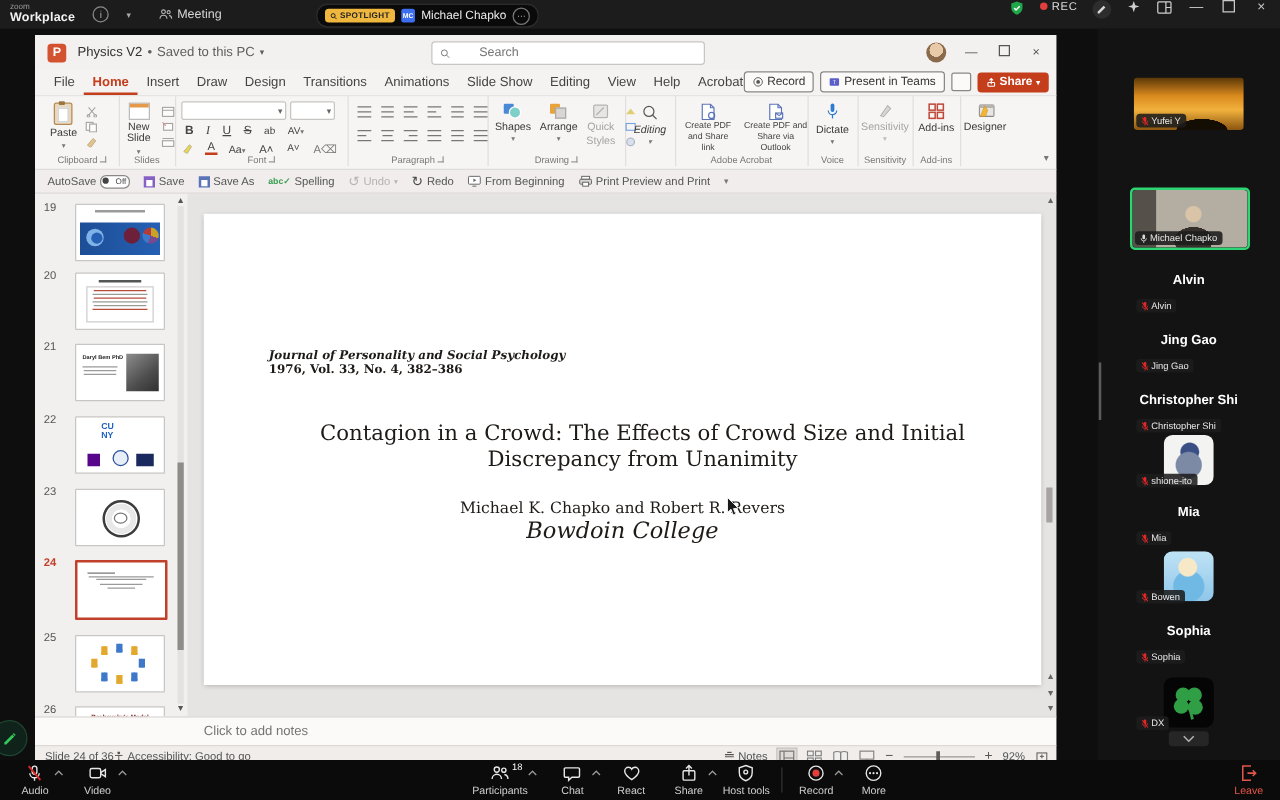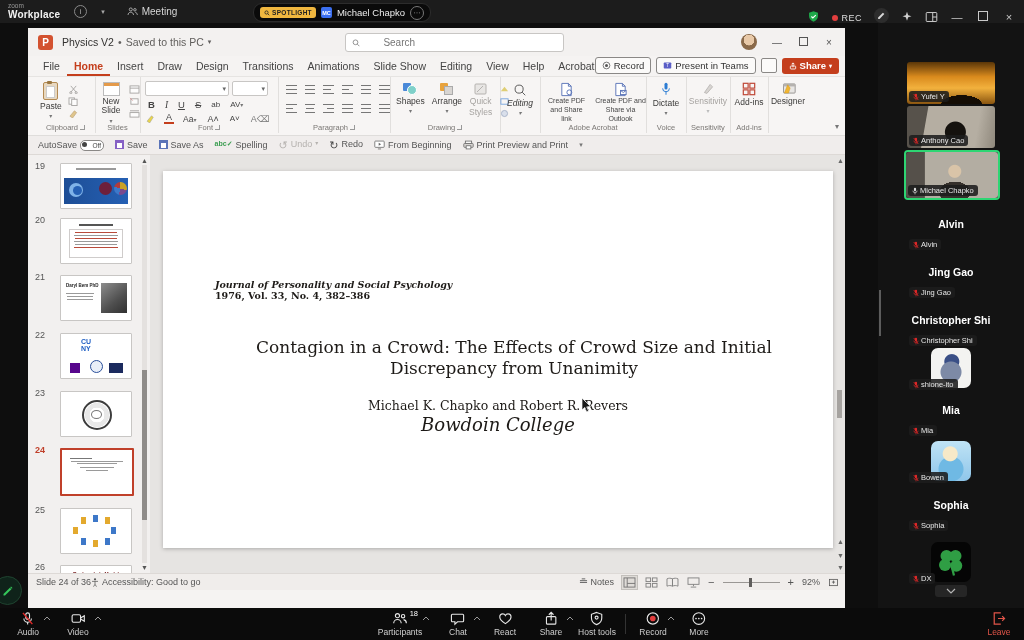--- a/index.html
+++ b/index.html
@@ -19,21 +19,21 @@
   .meeting{display:flex;align-items:center;gap:4px;margin-left:22px;font-size:10px;color:#d6d6d6;}
   .spot-pill{position:absolute;left:253px;top:3px;height:17px;background:#0a0a0a;border:1px solid #2c2c2c;
              border-radius:9px;display:flex;align-items:center;gap:5px;padding:0 6px;}
   .spot-badge{background:#f0b73f;border-radius:3px;height:11px;display:flex;align-items:center;gap:2px;
               padding:0 4px;font-size:6.5px;font-weight:bold;color:#222;letter-spacing:.3px;}
   .mc-av{width:11px;height:11px;border-radius:2px;background:#3b6ff0;color:#fff;font-size:5.5px;font-weight:bold;
          display:flex;align-items:center;justify-content:center;}
   .spot-name{font-size:9.5px;color:#ececec;}
   .spot-more{width:12px;height:12px;border:1px solid #777;border-radius:50%;color:#bbb;font-size:7px;
              display:flex;align-items:center;justify-content:center;}
-  .tb-right{position:absolute;right:0;top:0;height:23px;display:flex;align-items:flex-end;gap:12px;padding-right:8px;}
+  .tb-right{position:absolute;right:0;top:0;height:23px;display:flex;align-items:flex-start;gap:12px;padding-right:8px;}
   .rec{display:flex;align-items:center;gap:3px;font-size:9px;color:#ddd;letter-spacing:.5px;}
   .rec-dot{width:6px;height:6px;border-radius:50%;background:#e33e3e;}
   .circ-ic{width:15px;height:15px;border-radius:50%;background:#2d2d2d;display:flex;align-items:center;justify-content:center;}
   .winbtn{color:#c9c9c9;font-size:11px;width:14px;text-align:center;}
   .maxbox{width:8px;height:8px;border:1px solid #c9c9c9;}
 
   
   .ppt{position:absolute;left:28px;top:28px;width:817px;height:580px;background:#f5f3f2;
        border-bottom:2px solid #6e2f24;color:#3b3a39;}
   
@@ -85,21 +85,21 @@
   .shapes-ic .ci{position:absolute;right:0;bottom:0;width:8px;height:8px;background:#7fd0c9;border-radius:50%;border:1px solid #fff;}
   .arr-ic{position:relative;width:13px;height:12px;}
   .arr-ic .r1{position:absolute;left:0;top:0;width:8px;height:8px;background:#e8a33d;border-radius:1px;}
   .arr-ic .r2{position:absolute;right:0;bottom:0;width:7px;height:7px;background:#d8d5d2;border:1px solid #aaa;}
   .pdfbtn{display:flex;flex-direction:column;align-items:center;font-size:7px;color:#444;line-height:1.25;text-align:center;}
   .gray{color:#a6a3a0;}
   .ribbon-chev{position:absolute;right:6px;bottom:4px;color:#777;font-size:8px;}
   
   .qat{height:18px;background:#f0edec;border-bottom:1px solid #ddd9d6;display:flex;align-items:center;
        gap:11px;padding-left:10px;font-size:9px;color:#555;}
-  .qitem{display:flex;align-items:flex-start;gap:3px;white-space:nowrap;}
+  .qitem{display:flex;align-items:center;gap:3px;white-space:nowrap;}
   .toggle{width:20px;height:9px;border:1px solid #8a8886;border-radius:5px;background:#fff;position:relative;font-size:6.5px;
           color:#444;display:flex;align-items:center;justify-content:flex-end;padding-right:2px;}
   .toggle::before{content:"";position:absolute;left:1px;top:1px;width:5px;height:5px;border-radius:50%;background:#444;}
   .floppy{width:9px;height:9px;background:#8661c5;position:relative;}
   .floppy::before{content:"";position:absolute;left:2px;top:3px;width:5px;height:5px;background:#fff;}
   .undo{color:#b5b2af;}
   
   .main{position:relative;height:418px;background:#e6e4e2;overflow:hidden;}
   .thumbs{position:absolute;left:0;top:0;width:122px;height:418px;background:#f2f0ef;}
   .thumb-num{position:absolute;left:7px;font-size:9px;color:#555;}
@@ -756,20 +756,23 @@
 
     <div class="cscroll">
       <span class="ar" style="top:2px;">▲</span>
       <div class="th"></div>
       <span class="ar" style="bottom:28px;">▲</span>
       <span class="ar" style="bottom:14px;">▼</span>
       <span class="ar" style="bottom:2px;">▼</span>
     </div>
   </div>
 
+  <div class="notes">
+      <span>Click to add notes</span>
+    </div>
 
   <div class="statusbar">
     <div class="lft">
       <span>Slide 24 of 36</span>
       <span style="display:flex;align-items:center;gap:3px;">
         <svg width="8" height="9" viewBox="0 0 10 12">
             <circle cx="5" cy="1.8" r="1.5" fill="#555"></circle>
             <path d="M1 4.5h8M5 4.5v4M5 8.5 3 11.5M5 8.5l2 3" stroke="#555" fill="none" stroke-width="1"></path>
           </svg>
         <span>Accessibility: Good to go</span>
@@ -844,31 +847,20 @@
     <span class="pill">
         <svg width="6" height="8" viewBox="0 0 8 10">
           <rect x="2.6" y="0.5" width="2.8" height="5" rx="1.4" fill="#e02828"></rect>
           <path d="M1.2 4.5a2.8 2.8 0 0 0 5.6 0M4 7.5v2" stroke="#e02828" fill="none" stroke-width=".9"></path>
           <line x1="1" y1="1" x2="7" y2="9" stroke="#e02828" stroke-width="1.1"></line>
         </svg>
         <span>Yufei Y</span>
       </span>
   </div>
 
-  <div class="tile" style="top:83px;height:42px;">
-    <div class="vidimg img-anthony"></div>
-    <span class="pill">
-        <svg width="6" height="8" viewBox="0 0 8 10">
-          <rect x="2.6" y="0.5" width="2.8" height="5" rx="1.4" fill="#e02828"></rect>
-          <path d="M1.2 4.5a2.8 2.8 0 0 0 5.6 0M4 7.5v2" stroke="#e02828" fill="none" stroke-width=".9"></path>
-          <line x1="1" y1="1" x2="7" y2="9" stroke="#e02828" stroke-width="1.1"></line>
-        </svg>
-        <span>Anthony Cao</span>
-      </span>
-  </div>
 
   <div class="tile activeb" style="top:127px;height:46px;">
     <div class="vidimg img-michael"></div>
     <span class="pill">
         <svg width="6" height="8" viewBox="0 0 8 10">
           <rect x="2.6" y="0.5" width="2.8" height="5" rx="1.4" fill="#dcdcdc"></rect>
           <path d="M1.2 4.5a2.8 2.8 0 0 0 5.6 0M4 7.5v2" stroke="#dcdcdc" fill="none" stroke-width=".9"></path>
         </svg>
         <span>Michael Chapko</span>
       </span>

